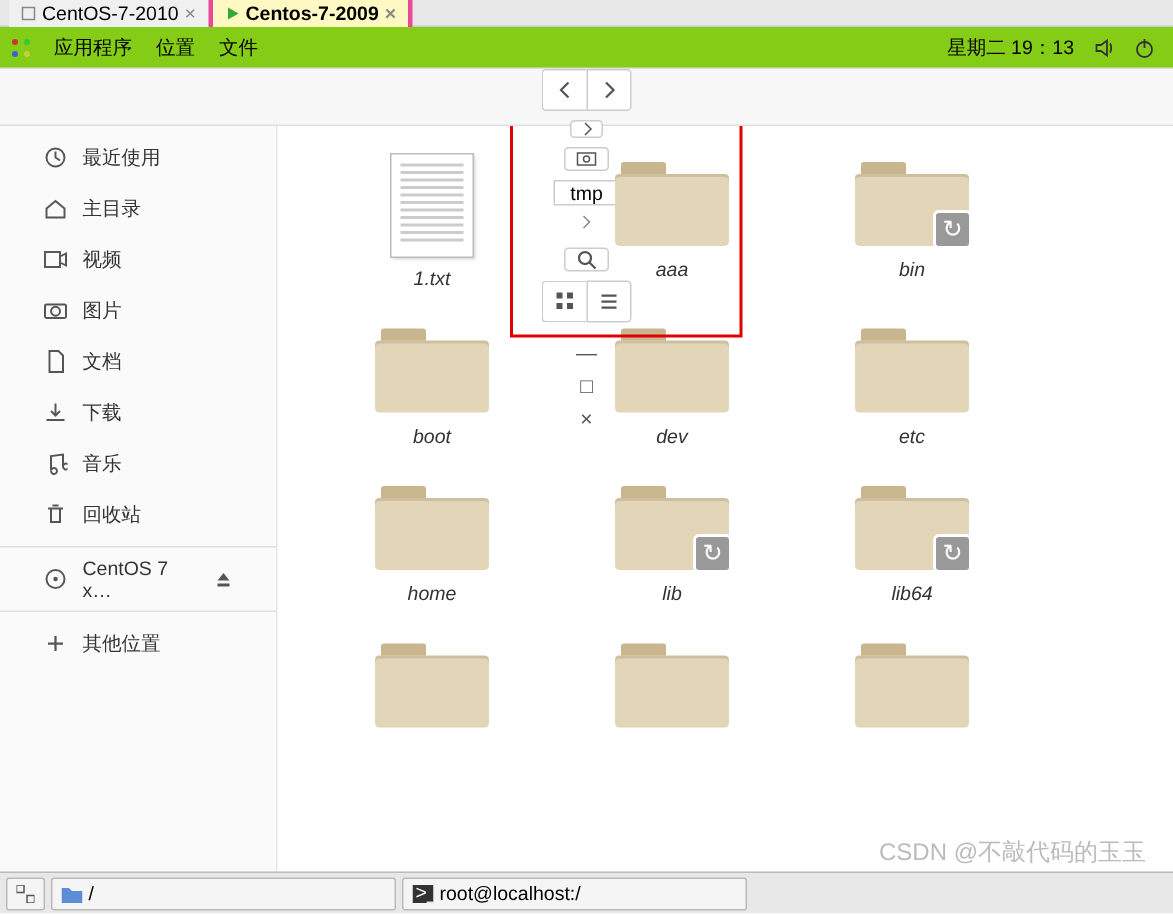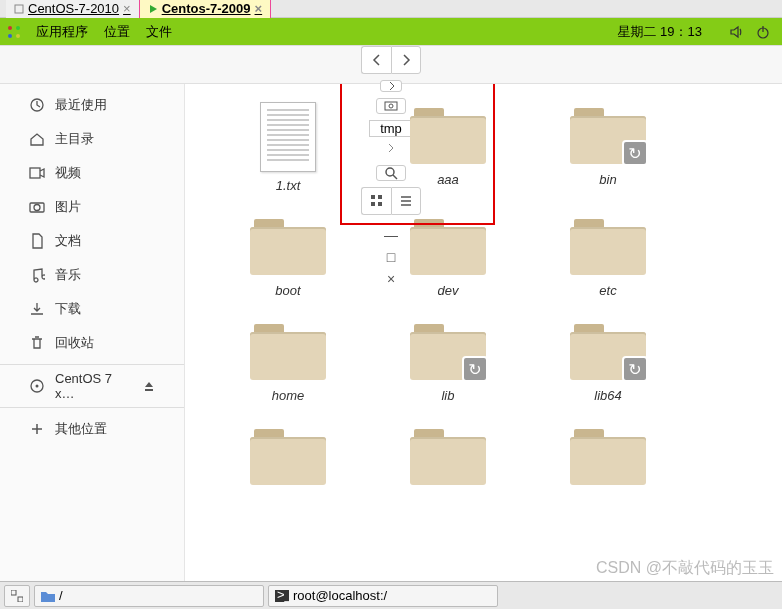--- a/index.html
+++ b/index.html
@@ -1,30 +1,30 @@
 <!DOCTYPE html>
 <html><head>
 <meta charset="utf-8">
 <style>
 * { margin: 0; padding: 0; box-sizing: border-box; font-family: sans-serif; font-size: 13px; }
 body { background: #fff; width: 782px; height: 609px; overflow: hidden; position: relative; }
 
 
 .browser-tabs { height: 18px; background: #e8e8e8; display: flex; align-items: center; padding-left: 6px; border-bottom: 1px solid #ccc; }
-.btab { display: flex; align-items: center; gap: 4px; padding: 0 8px; height: 18px; border-right: 1px solid #ec4899; background: #f0f0f0; text-decoration: underline; }
+.btab { display: flex; align-items: center; gap: 4px; padding: 0 8px; height: 18px; border-right: 3px solid #ec4899; background: #f0f0f0; }
 .btab.active { background: #fef9c3; font-weight: bold; }
 .btab .close { color: #888; }
 .dot-g { width: 10px; height: 10px; }
 
 
 .menubar { height: 28px; background: #84cc16; display: flex; align-items: center; padding: 0 6px; border-bottom: 1px solid #ddd; }
 .menubar .mlogo { width: 16px; height: 16px; margin-right: 6px; }
 .menubar .mitem { padding: 0 8px; cursor: pointer; }
 .menubar .spacer { flex: 1; }
-.menubar .clock { margin-right: 22px; }
+.menubar .clock { margin-right: 8px; }
 .menubar .sysicon { padding: 0 6px; }
 
 
 .toolbar { height: 38px; background: #f7f7f7; display: flex; align-items: center; padding: 0 8px; gap: 6px; border-bottom: 1px solid #e0e0e0; flex-direction: column; }
 .btn { width: 30px; height: 28px; border: 1px solid #ccc; background: #fff; border-radius: 3px; display: flex; align-items: center; justify-content: center; cursor: pointer; }
 .btn-group { display: flex; }
 .btn-group .btn:first-child { border-radius: 3px 0 0 3px; border-right: none; }
 .btn-group .btn:last-child { border-radius: 0 3px 3px 0; }
 .path-seg { padding: 0 10px; height: 28px; border: 1px solid #ccc; background: #fff; display: flex; align-items: center; font-size: 13px; }
 .toolbar .spacer { flex: 1; }
@@ -48,21 +48,21 @@
 .folder-ico .tab { position: absolute; top: 6px; left: 6px; width: 30px; height: 12px; background: #c9b68f; border-radius: 2px 2px 0 0; }
 .folder-ico .body { position: absolute; top: 14px; left: 2px; width: 76px; height: 48px; background: #e3d5b8; border-radius: 3px; box-shadow: inset 0 2px 0 #cdbf9f; }
 .folder-ico .link-badge { position: absolute; bottom: 0; right: 0; width: 26px; height: 26px; background: #999; border-radius: 4px; display:flex; align-items:center; justify-content:center; color:#fff; font-size:16px; border:2px solid #fff; }
 .doc-ico { width: 56px; height: 70px; background: #fff; border: 1px solid #bbb; box-shadow: 1px 1px 2px rgba(0,0,0,.15); padding: 6px; }
 .doc-ico .line { height: 2px; background: #ccc; margin-bottom: 3px; }
 
 
 .taskbar { position: absolute; bottom: 0; left: 0; right: 0; height: 28px; background: #e8e8e8; border-top: 1px solid #bbb; display: flex; align-items: center; padding: 0 4px; gap: 4px; }
 .tbtn { height: 22px; padding: 0 6px; border: 1px solid #bbb; background: #f5f5f5; display:flex; align-items:center; gap:4px; font-size:12px; border-radius: 2px; }
 .tbtn.icon-only { width: 26px; justify-content: center; padding: 0; }
-.watermark { position: absolute; right: 8px; bottom: 30px; color: rgba(120,120,120,.5); font-size: 16px; pointer-events:none;margin-top:36px; }
+.watermark { position: absolute; right: 18px; bottom: 30px; color: rgba(120,120,120,.5); font-size: 16px; pointer-events:none;margin-top:36px; }
 
 svg { display: block; }
 </style>
 </head>
 <body>
 
 <div class="browser-tabs">
   <div class="btab">
     <svg class="dot-g" viewBox="0 0 10 10">
         <rect x="1" y="1" width="8" height="8" fill="none" stroke="#888"></rect>
@@ -205,32 +205,32 @@
         <span class="sicon">
           <svg width="16" height="16" viewBox="0 0 16 16">
             <path d="M4 1h6l3 3v11H4z" fill="none" stroke="#555" stroke-width="1.3"></path>
           </svg>
         </span>
         <span>文档</span>
       </div>
       <div class="sitem">
         <span class="sicon">
           <svg width="16" height="16" viewBox="0 0 16 16">
+            <path d="M8 2v8m-3-3l3 3 3-3M2 13h12" fill="none" stroke="#555" stroke-width="1.3"></path>
+          </svg>
+        </span>
+        <span>下载</span>
+      </div>
+      <div class="sitem">
+        <span class="sicon">
+          <svg width="16" height="16" viewBox="0 0 16 16">
             <path d="M5 13a2 2 0 1 0 0-.1V3l8-1v8a2 2 0 1 0 0-.1" fill="none" stroke="#555" stroke-width="1.3"></path>
           </svg>
         </span>
         <span>音乐</span>
-      </div>
-      <div class="sitem">
-        <span class="sicon">
-          <svg width="16" height="16" viewBox="0 0 16 16">
-            <path d="M8 2v8m-3-3l3 3 3-3M2 13h12" fill="none" stroke="#555" stroke-width="1.3"></path>
-          </svg>
-        </span>
-        <span>下载</span>
       </div>
       <div class="sitem">
         <span class="sicon">
           <svg width="16" height="16" viewBox="0 0 16 16">
             <path d="M3 4h10M5 4v9h6V4M6 2h4" fill="none" stroke="#555" stroke-width="1.3"></path>
           </svg>
         </span>
         <span>回收站</span>
       </div>
       <div style="height: 1px; background: rgb(221, 221, 221); margin: 4px 0px;"></div>

